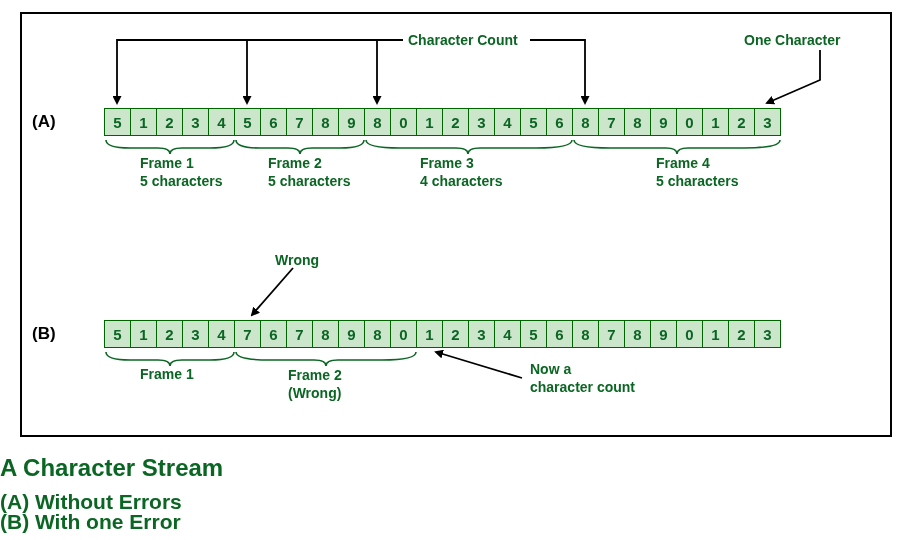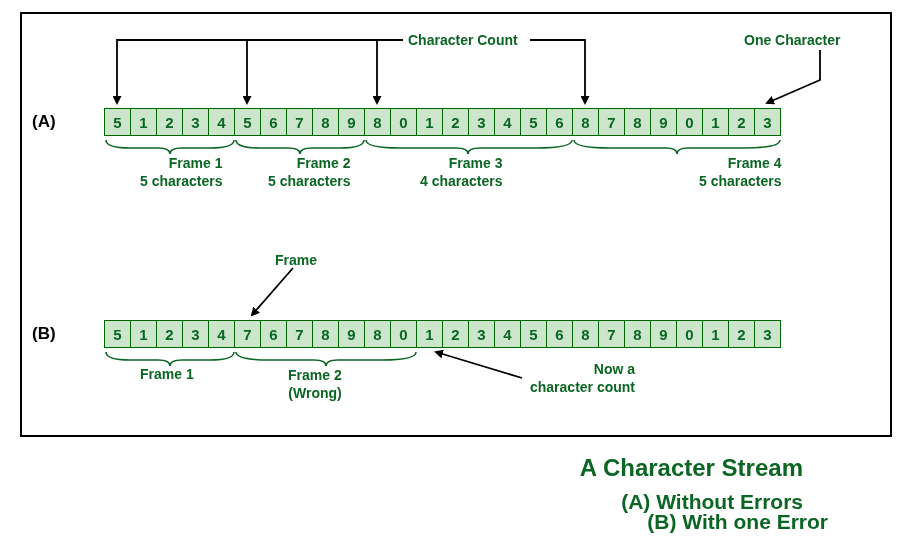--- a/index.html
+++ b/index.html
@@ -18,21 +18,21 @@
     left: 20px;
     top: 12px;
     width: 872px;
     height: 425px;
     border: 2px solid #000;
   }
   .label {
     position: absolute;
     color: #0b6623;
     font-weight: bold;
-    text-align: right;
+    text-align: left;
     white-space: pre;
   }
   .row-label {
     position: absolute;
     color: #000;
     font-weight: bold;
     font-size: 17px;
   }
   .stream {
     position: absolute;
@@ -48,21 +48,21 @@
     justify-content: center;
     font-weight: bold;
     color: #0b6623;
     font-size: 15px;
     margin-left: -1px;
   }
   .cell:first-child { margin-left: 0; }
   .title {
     position: absolute;
     color: #0b6623;
-    text-align: right;
+    text-align: left;
     width: 803px;
   }
   .title-main { font-size: 24px; font-weight: bold; }
   .title-sub { font-size: 21px; font-weight: bold; }
   svg.overlay {
     position: absolute;
     left: 0; top: 0;
     width: 912px; height: 540px;
     pointer-events: none;
   }
@@ -105,21 +105,21 @@
 
 <div class="label" style="left:408px; top:32px;">Character Count</div>
 <div class="label" style="left:744px; top:32px;">One Character</div>
 
 <div class="label" style="left:140px; top:154px; line-height:1.3;">Frame 1
 5 characters</div>
 <div class="label" style="left:268px; top:154px; line-height:1.3;">Frame 2
 5 characters</div>
 <div class="label" style="left:420px; top:154px; line-height:1.3;">Frame 3
 4 characters</div>
-<div class="label" style="left:656px; top:154px; line-height:1.3;margin-left:43px;">Frame 4
+<div class="label" style="left:656px; top:154px; line-height:1.3;">Frame 4
 5 characters</div>
 
 <div class="row-label" style="left:32px; top:324px;">(B)</div>
 
 <div class="stream" id="streamB" style="left:104px; top:320px;">
     <div class="cell">5</div>
     <div class="cell">1</div>
     <div class="cell">2</div>
     <div class="cell">3</div>
     <div class="cell">4</div>
@@ -139,31 +139,31 @@
     <div class="cell">8</div>
     <div class="cell">7</div>
     <div class="cell">8</div>
     <div class="cell">9</div>
     <div class="cell">0</div>
     <div class="cell">1</div>
     <div class="cell">2</div>
     <div class="cell">3</div>
   </div>
 
-<div class="label" style="left:275px; top:252px;">Frame</div>
+<div class="label" style="left:275px; top:252px;">Wrong</div>
 
 <div class="label" style="left:140px; top:366px;">Frame 1</div>
 <div class="label" style="left:288px; top:366px; line-height:1.3;">Frame 2
 (Wrong)</div>
 <div class="label" style="left:530px; top:360px; line-height:1.3;">Now a
 character count</div>
 
 <div class="title title-main" style="top:454px;">A Character Stream</div>
 <div class="title title-sub" style="top:490px;">(A) Without Errors</div>
-<div class="title title-sub" style="top:510px;margin-left:25px;">(B) With one Error</div>
+<div class="title title-sub" style="top:510px;">(B) With one Error</div>
 
 <svg class="overlay">
   <defs>
     <marker id="arrow" markerWidth="9" markerHeight="9" refX="7" refY="4.5" orient="auto" markerUnits="userSpaceOnUse">
       <path d="M0,0 L9,4.5 L0,9 Z" fill="#000"></path>
     </marker>
   </defs>
 
   <path d="M403,40 L235,40 L117,40 L117,103" fill="none"></path>
   <path d="M403,40 L117,40 L117,103" stroke="#000" stroke-width="1.8" fill="none" marker-end="url(#arrow)"></path>

